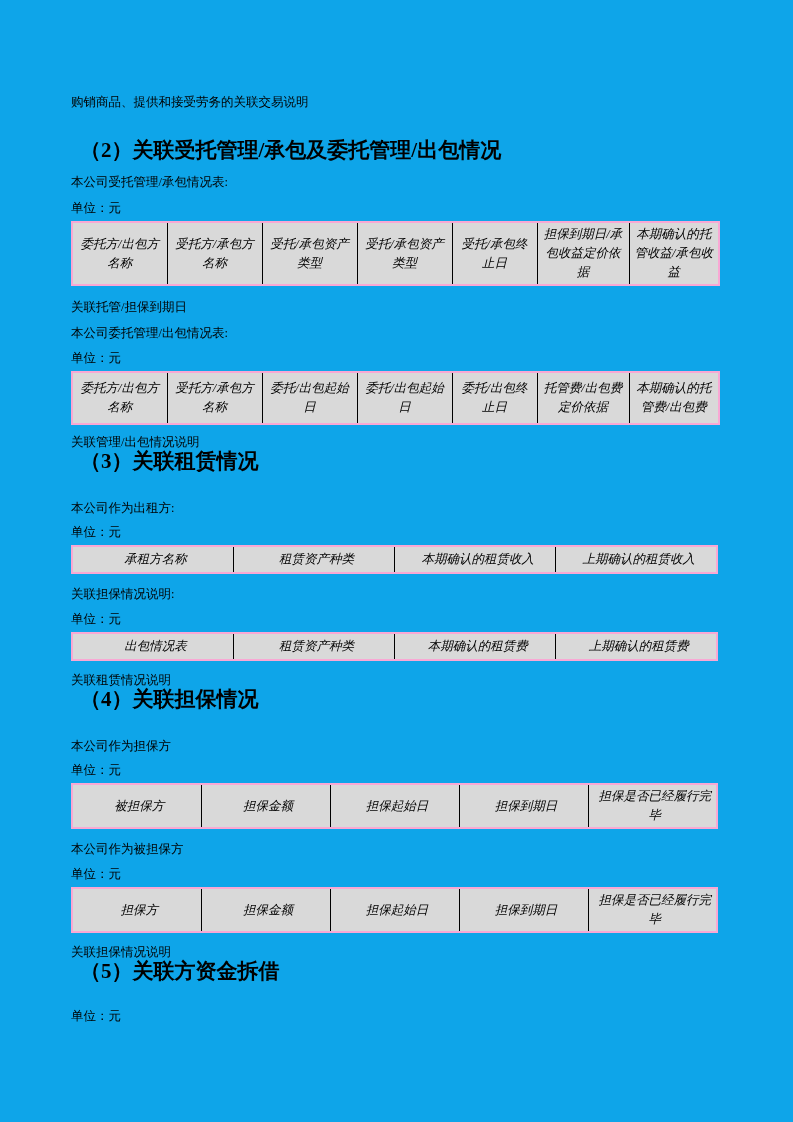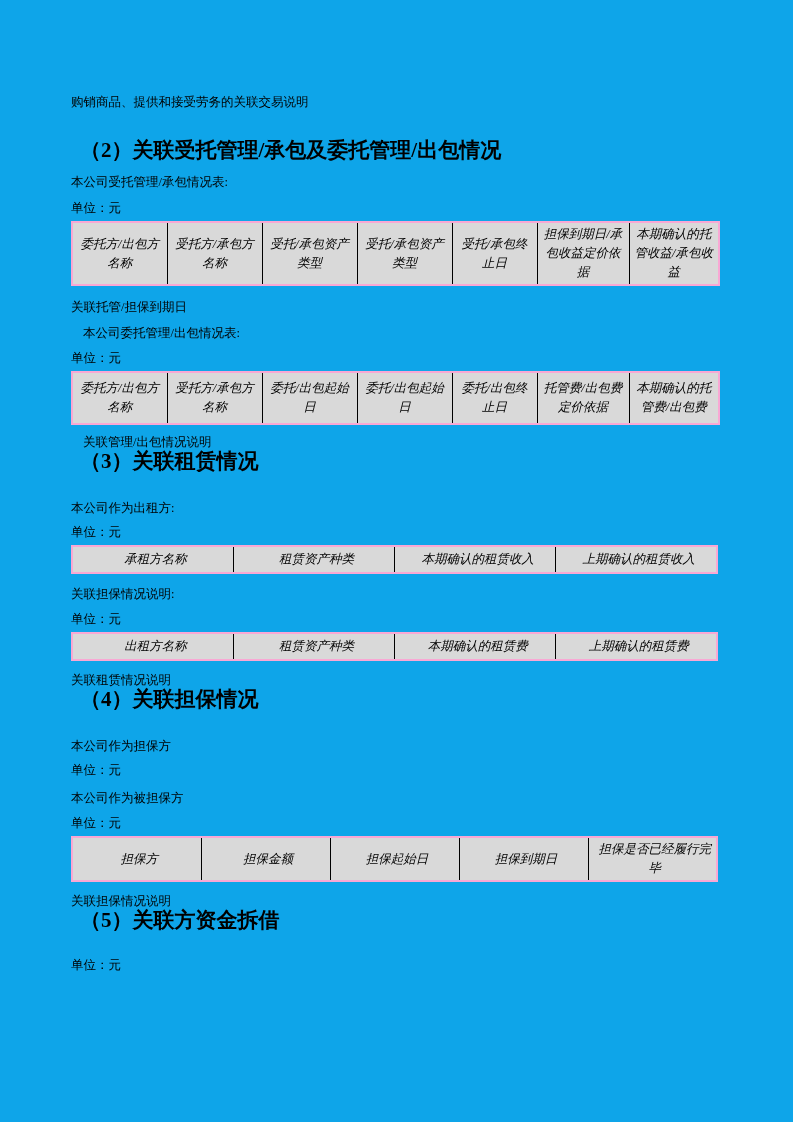--- a/index.html
+++ b/index.html
@@ -51,21 +51,21 @@
   table.tall-head th { height: 52px; }
   table.short-head th { height: 27px; padding-left: 8px; }
 
   
   .mt-intro      { margin-top: 0; }
   .mt-h2-first   { margin-top: 29px; }
   .mt-note-a     { margin-top: 14px; }
   .mt-unit-a     { margin-top: 9px; }
   .mt-table      { margin-top: 5px; }
   .mt-desc       { margin-top: 13px; }
-  .mt-note-b     { margin-top: 9px; margin-left: 12px; }
+  .mt-note-b     { margin-top: 9px; }
   .mt-unit-b     { margin-top: 8px; }
   .mt-h2         { }
   .mt-note-c     { margin-top: 29px; }
   .mt-unit-c     { margin-top: 7px; }
   .mt-note-d     { margin-top: 12px; }
   .mt-desc-b     { margin-top: 11px; }
   .mt-unit-last  { margin-top: 27px; }
 </style>
 </head>
 <body>
@@ -141,33 +141,44 @@
           <th>上期确认的租赁收入</th>
         </tr>
       </thead>
   </table>
 
   <p class="body-text mt-note-d">关联担保情况说明:</p>
   <p class="unit-line mt-unit-b">单位：元</p>
   <table class="doc-table short-head mt-table">
     <thead>
         <tr>
-          <th>出租方名称</th>
+          <th>出包情况表</th>
           <th>租赁资产种类</th>
           <th>本期确认的租赁费</th>
           <th>上期确认的租赁费</th>
         </tr>
       </thead>
   </table>
   <p class="body-text mt-desc-b">关联租赁情况说明</p>
 
   <h2 class="section-heading mt-h2">（4）关联担保情况</h2>
 
   <p class="body-text mt-note-c">本公司作为担保方</p>
   <p class="unit-line mt-unit-c">单位：元</p>
+  <table class="doc-table short-head mt-table">
+    <thead>
+        <tr>
+          <th>被担保方</th>
+          <th>担保金额</th>
+          <th>担保起始日</th>
+          <th>担保到期日</th>
+          <th>担保是否已经履行完毕</th>
+        </tr>
+      </thead>
+  </table>
 
   <p class="body-text mt-note-d">本公司作为被担保方</p>
   <p class="unit-line mt-unit-b">单位：元</p>
   <table class="doc-table short-head mt-table">
     <thead>
         <tr>
           <th>担保方</th>
           <th>担保金额</th>
           <th>担保起始日</th>
           <th>担保到期日</th>

